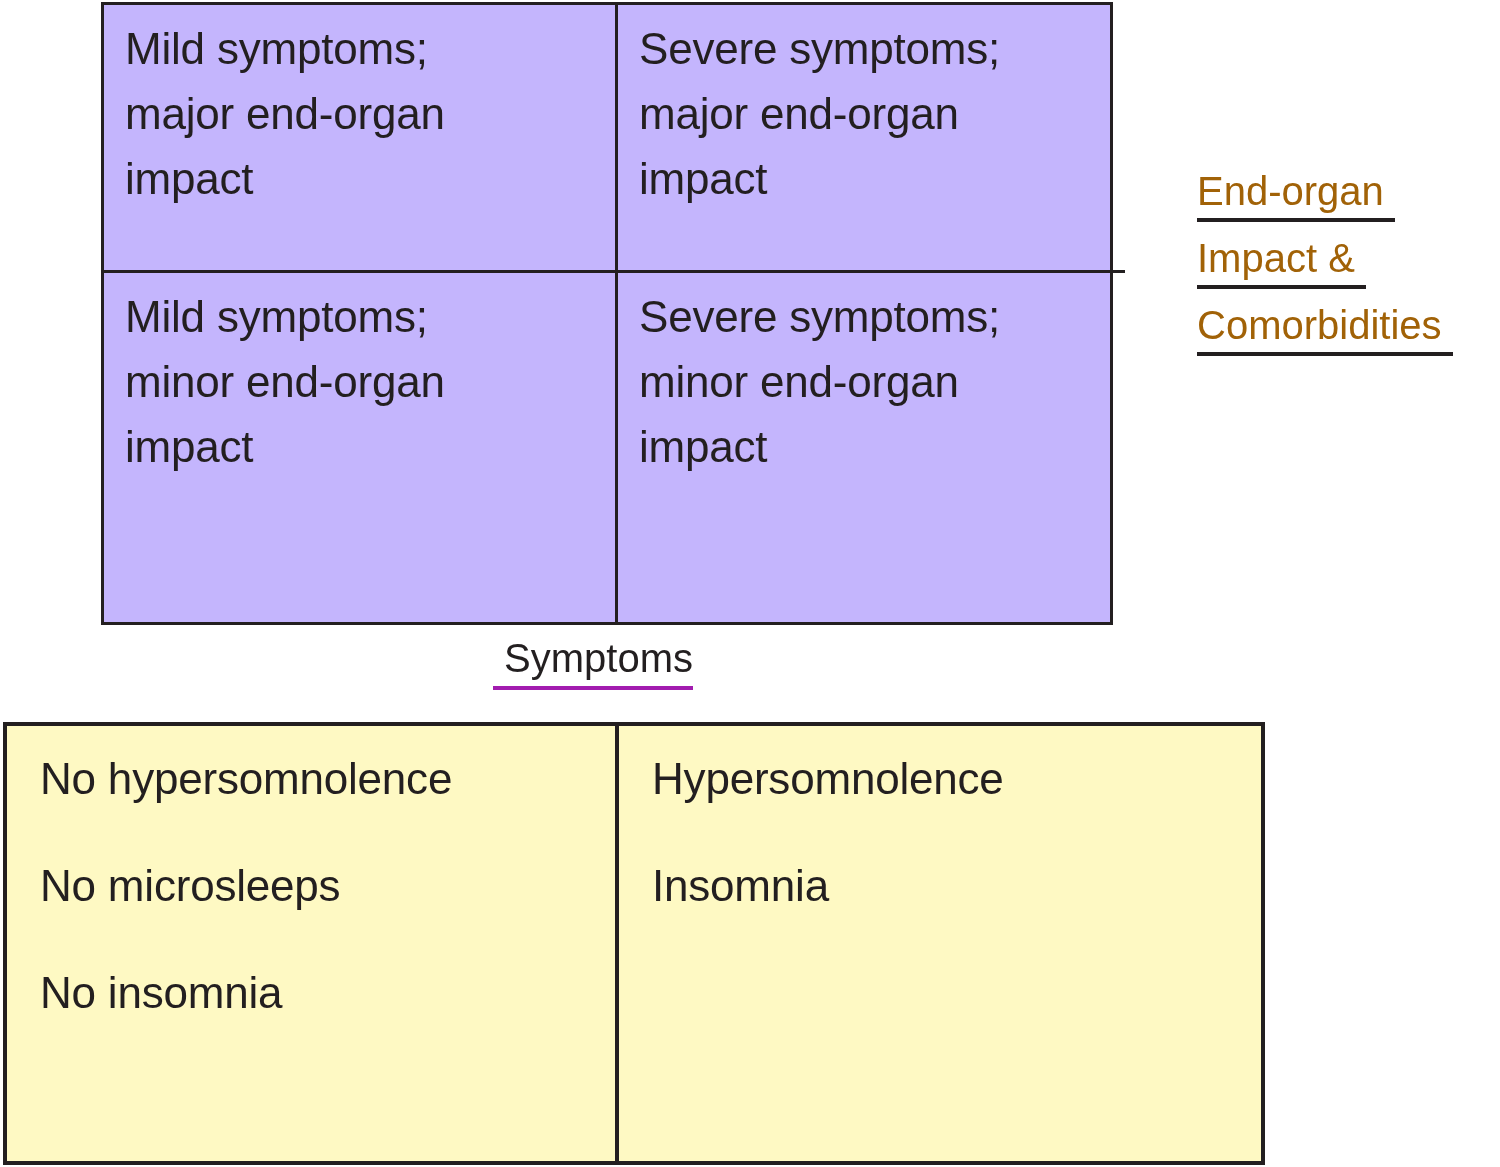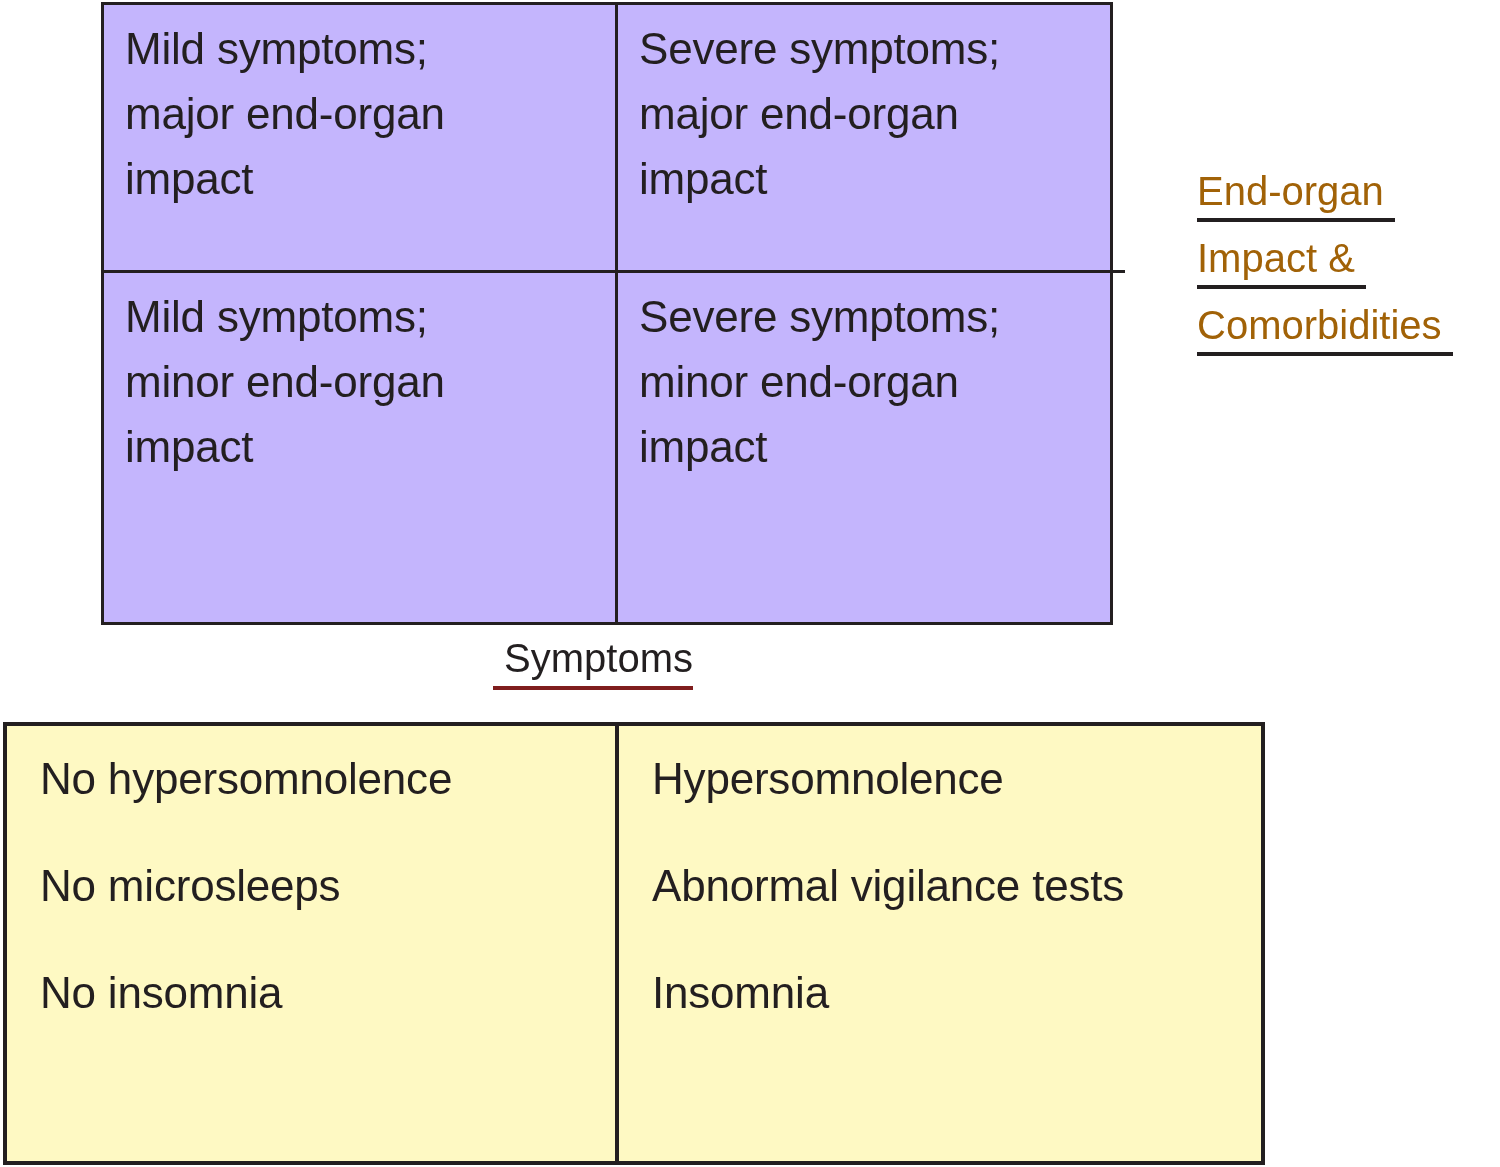--- a/index.html
+++ b/index.html
@@ -93,21 +93,21 @@
     top: 634px;
     width: 330px;
   }
   #axis-label-horizontal .axis-line {
     font-size: 40px;
     line-height: 48px;
     color: #231f20;
     white-space: pre;
   }
   #axis-label-horizontal .axis-line span.u {
-    border-bottom: 4px solid #7f1d1d;
+    border-bottom: 4px solid #a21caf;
     padding-bottom: 5px;
     display: inline-block;
     line-height: 46px;
   }
 
   
   #symptom-box {
     position: absolute;
     left: 3px;
     top: 722px;
@@ -190,18 +190,17 @@
     <div id="symptom-divider-vertical"></div>
 
     <div class="symptom-col" id="symptom-col-left">
       <div class="symptom-item">No hypersomnolence</div>
       <div class="symptom-item">No microsleeps</div>
       <div class="symptom-item">No insomnia</div>
     </div>
 
     <div class="symptom-col" id="symptom-col-right">
       <div class="symptom-item">Hypersomnolence</div>
-      <div class="symptom-item">Abnormal vigilance tests</div>
       <div class="symptom-item">Insomnia</div>
     </div>
   </div>
 
 </div>
 
 </body></html>

